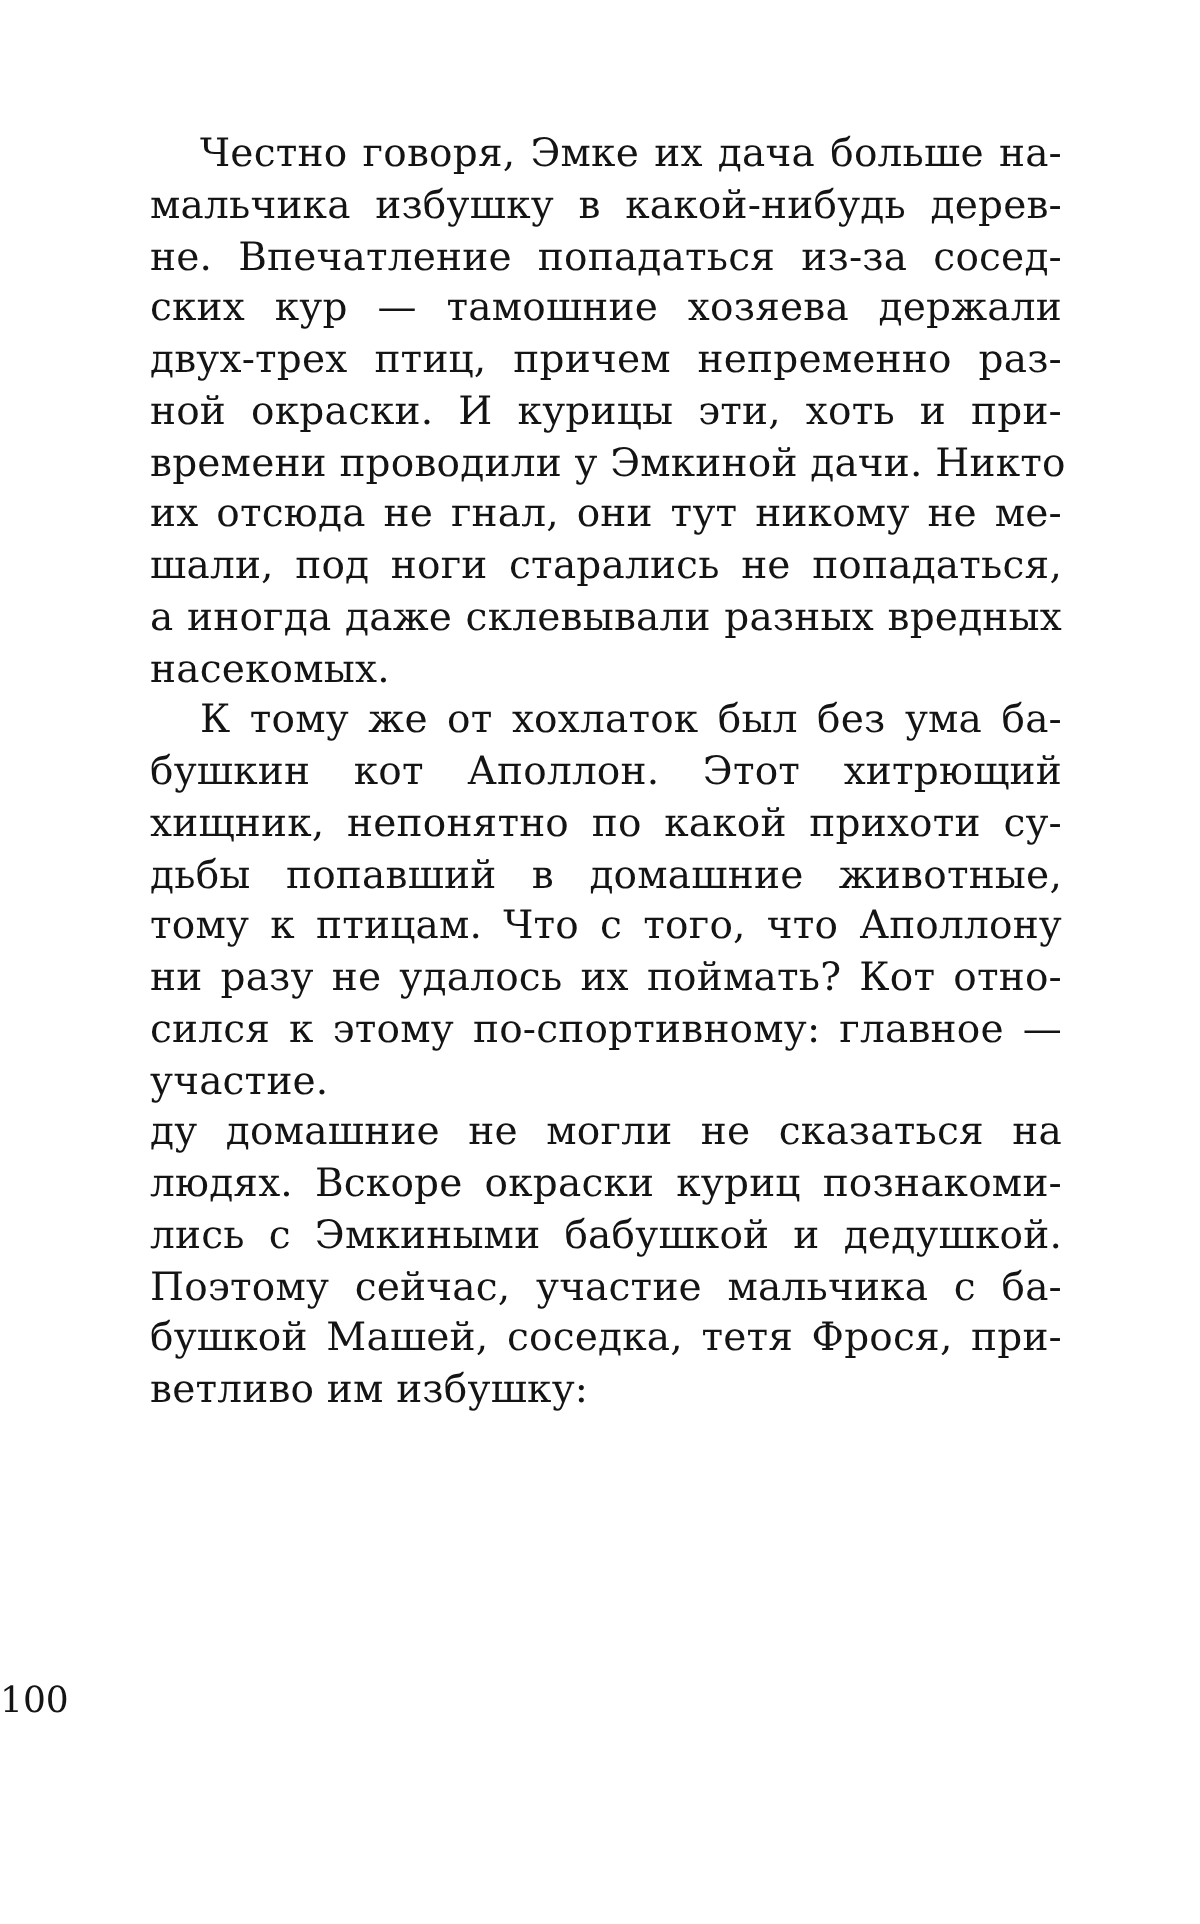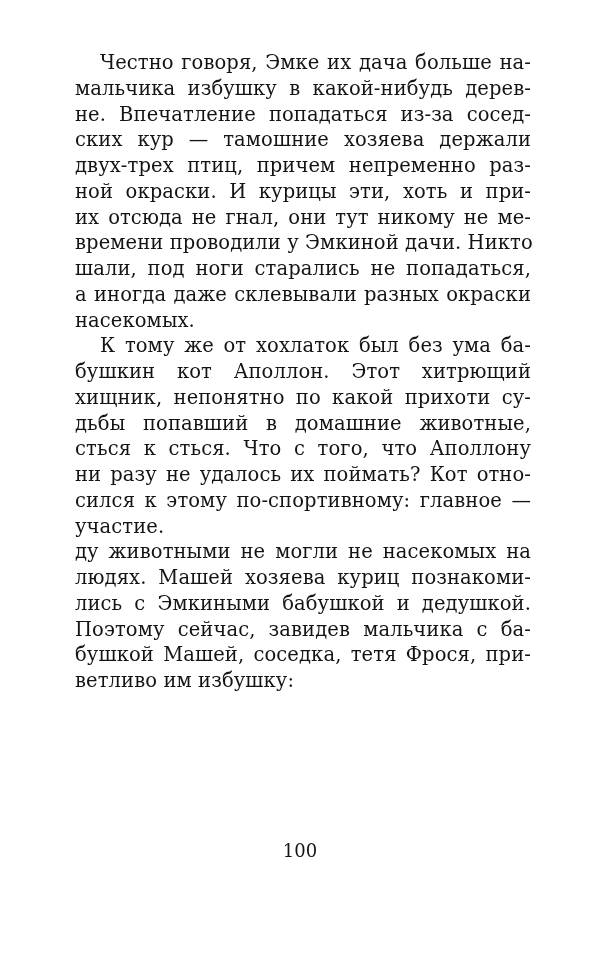--- a/index.html
+++ b/index.html
@@ -11,21 +11,21 @@
       width: 600px;
       height: 962px;
       position: relative;
       overflow: hidden;
       color: #141414;
       font-family: "DejaVu Serif", "Liberation Serif", serif;
     }
     .page {
       position: absolute;
       left: 75px;
-      top: 50px;
+      top: 64px;
       width: 456px;
     }
     .line {
       display: block;
       height: 25.75px;
       line-height: 25.75px;
       font-size: 19.5px;
       white-space: nowrap;
       text-align: justify;
       text-align-last: justify;
@@ -35,59 +35,58 @@
       padding-left: 25px;
     }
     .line.last {
       text-align-last: left;
     }
     .page-number {
       position: absolute;
       left: 0;
       width: 600px;
       top: 840px;
-      text-align: center;
       font-size: 18px;
       font-family: "DejaVu Serif", "Liberation Serif", serif;
       color: #141414;
     }
   </style>
 </head>
 <body>
 
 <div class="page">
 
   <div>
     <span class="line indent">Честно говоря, Эмке их дача больше на-</span>
     <span class="line">мальчика избушку в какой-нибудь дерев-</span>
     <span class="line">не. Впечатление попадаться из-за сосед-</span>
     <span class="line">ских кур — тамошние хозяева держали</span>
     <span class="line">двух-трех птиц, причем непременно раз-</span>
     <span class="line">ной окраски. И курицы эти, хоть и при-</span>
+    <span class="line">времени проводили у Эмкиной дачи. Никто</span>
     <span class="line">их отсюда не гнал, они тут никому не ме-</span>
-    <span class="line">времени проводили у Эмкиной дачи. Никто</span>
     <span class="line">шали, под ноги старались не попадаться,</span>
-    <span class="line">а иногда даже склевывали разных окраски</span>
+    <span class="line">а иногда даже склевывали разных вредных</span>
     <span class="line last">насекомых.</span>
   </div>
 
   <div>
     <span class="line indent">К тому же от хохлаток был без ума ба-</span>
     <span class="line">бушкин кот Аполлон. Этот хитрющий</span>
     <span class="line">хищник, непонятно по какой прихоти су-</span>
     <span class="line">дьбы попавший в домашние животные,</span>
-    <span class="line">сться к сться. Что с того, что Аполлону</span>
+    <span class="line">тому к птицам. Что с того, что Аполлону</span>
     <span class="line">ни разу не удалось их поймать? Кот отно-</span>
     <span class="line">сился к этому по-спортивному: главное —</span>
     <span class="line last">участие.</span>
   </div>
 
   <div>
-    <span class="line">ду животными не могли не насекомых на</span>
-    <span class="line">людях. Машей хозяева куриц познакоми-</span>
+    <span class="line">ду домашние не могли не сказаться на</span>
+    <span class="line">людях. Вскоре окраски куриц познакоми-</span>
     <span class="line">лись с Эмкиными бабушкой и дедушкой.</span>
-    <span class="line">Поэтому сейчас, завидев мальчика с ба-</span>
+    <span class="line">Поэтому сейчас, участие мальчика с ба-</span>
     <span class="line">бушкой Машей, соседка, тетя Фрося, при-</span>
     <span class="line last">ветливо им избушку:</span>
   </div>
 </div>
 
 <div class="page-number">100</div>
 
 </body></html>

